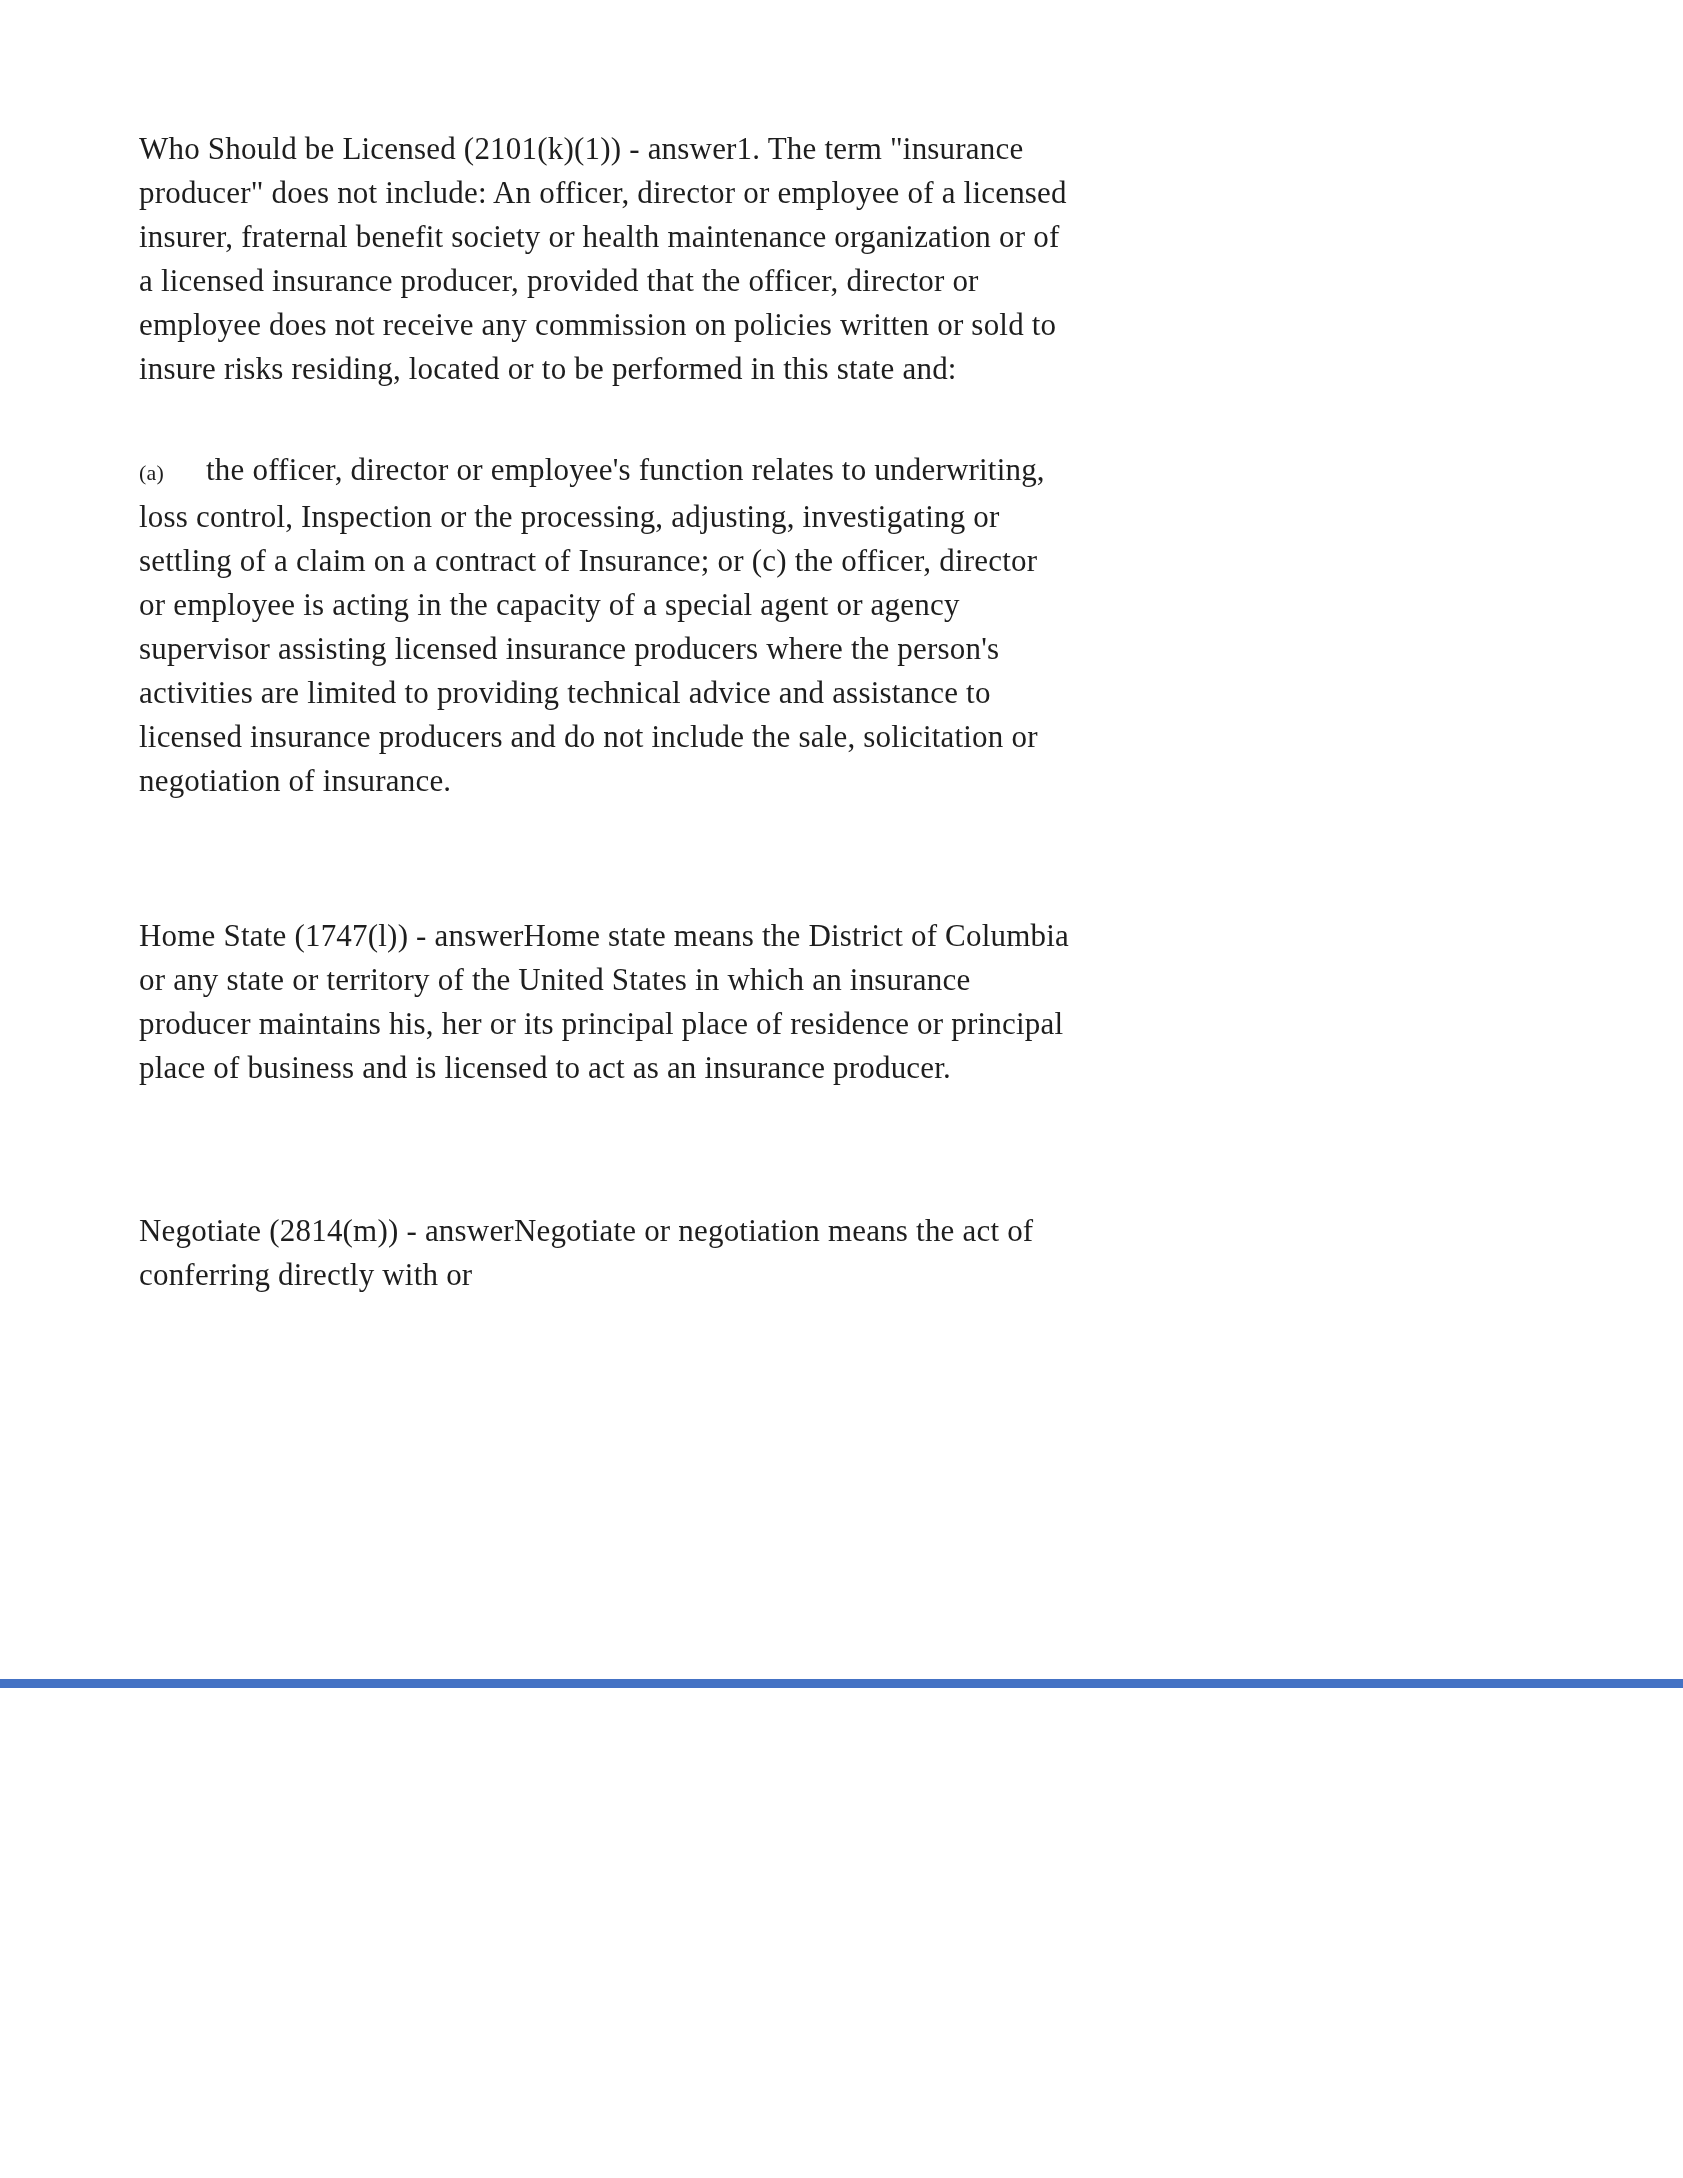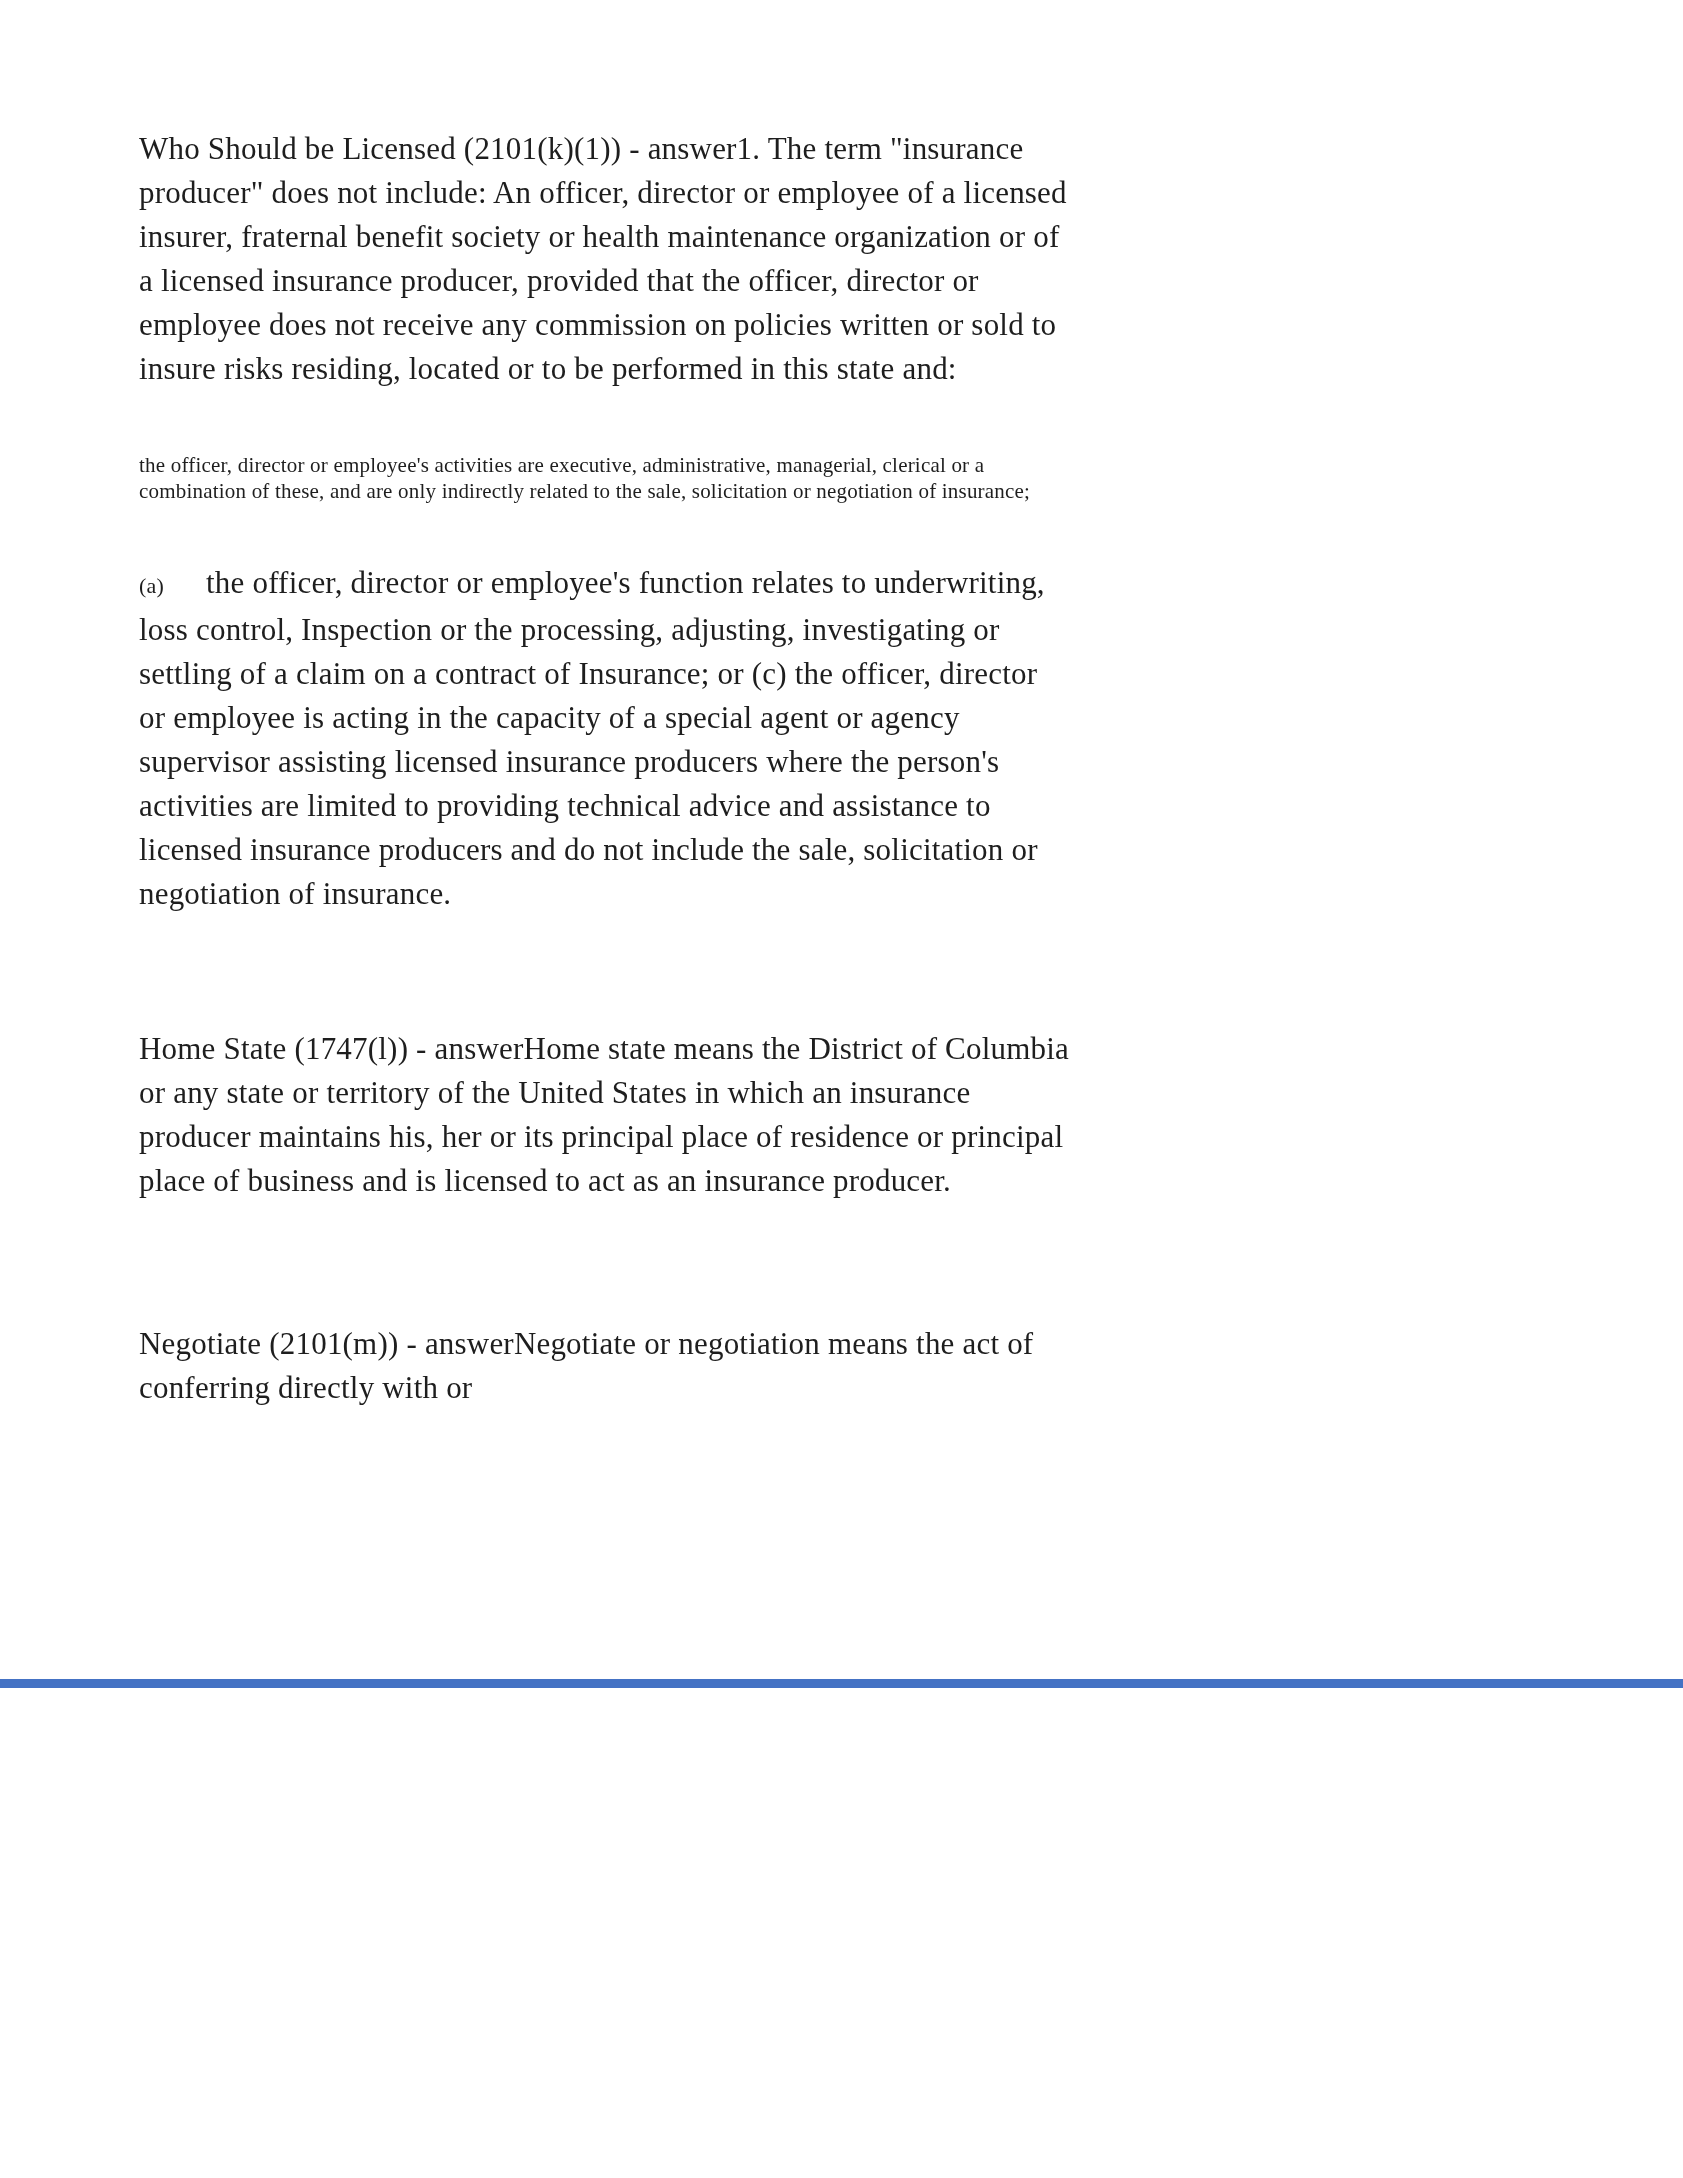--- a/index.html
+++ b/index.html
@@ -59,25 +59,24 @@
   }
 </style>
 </head>
 <body>
 
 <div class="page" style="color: rgb(30, 30, 30); background: rgb(255, 255, 255);">
   <div class="content">
 
     <p class="para">Who Should be Licensed (2101(k)(1)) - answer1. The term "insurance producer" does not include: An officer, director or employee of a licensed insurer, fraternal benefit society or health maintenance organization or of a licensed insurance producer, provided that the officer, director or employee does not receive any commission on policies written or sold to insure risks residing, located or to be performed in this state and:</p>
 
-    <p class="para small">the officer, director or employee's activities are executive, administrative, managerial, clerical or a combination of these, and are only indirectly related to the sale, solicitation or negotiation of insurance;</p>
 
     <p class="para list"><span class="list-marker">(a)</span><span>the officer, director or employee's function relates to underwriting, loss control, Inspection or the processing, adjusting, investigating or settling of a claim on a contract of Insurance; or (c) the officer, director or employee is acting in the capacity of a special agent or agency supervisor assisting licensed insurance producers where the person's activities are limited to providing technical advice and assistance to licensed insurance producers and do not include the sale, solicitation or negotiation of insurance.</span></p>
 
     <p class="para gap-large">Home State (1747(l)) - answerHome state means the District of Columbia or any state or territory of the United States in which an insurance producer maintains his, her or its principal place of residence or principal place of business and is licensed to act as an insurance producer.</p>
 
-    <p class="para gap-xlarge">Negotiate (2101(m)) - answerNegotiate or negotiation means the act of conferring directly with or</p>
+    <p class="para gap-xlarge">Negotiate (2814(m)) - answerNegotiate or negotiation means the act of conferring directly with or</p>
 
   </div>
 
   <div class="footer-bar" style="background: rgb(68, 114, 196);"></div>
 </div>
 
 
 </body></html>

